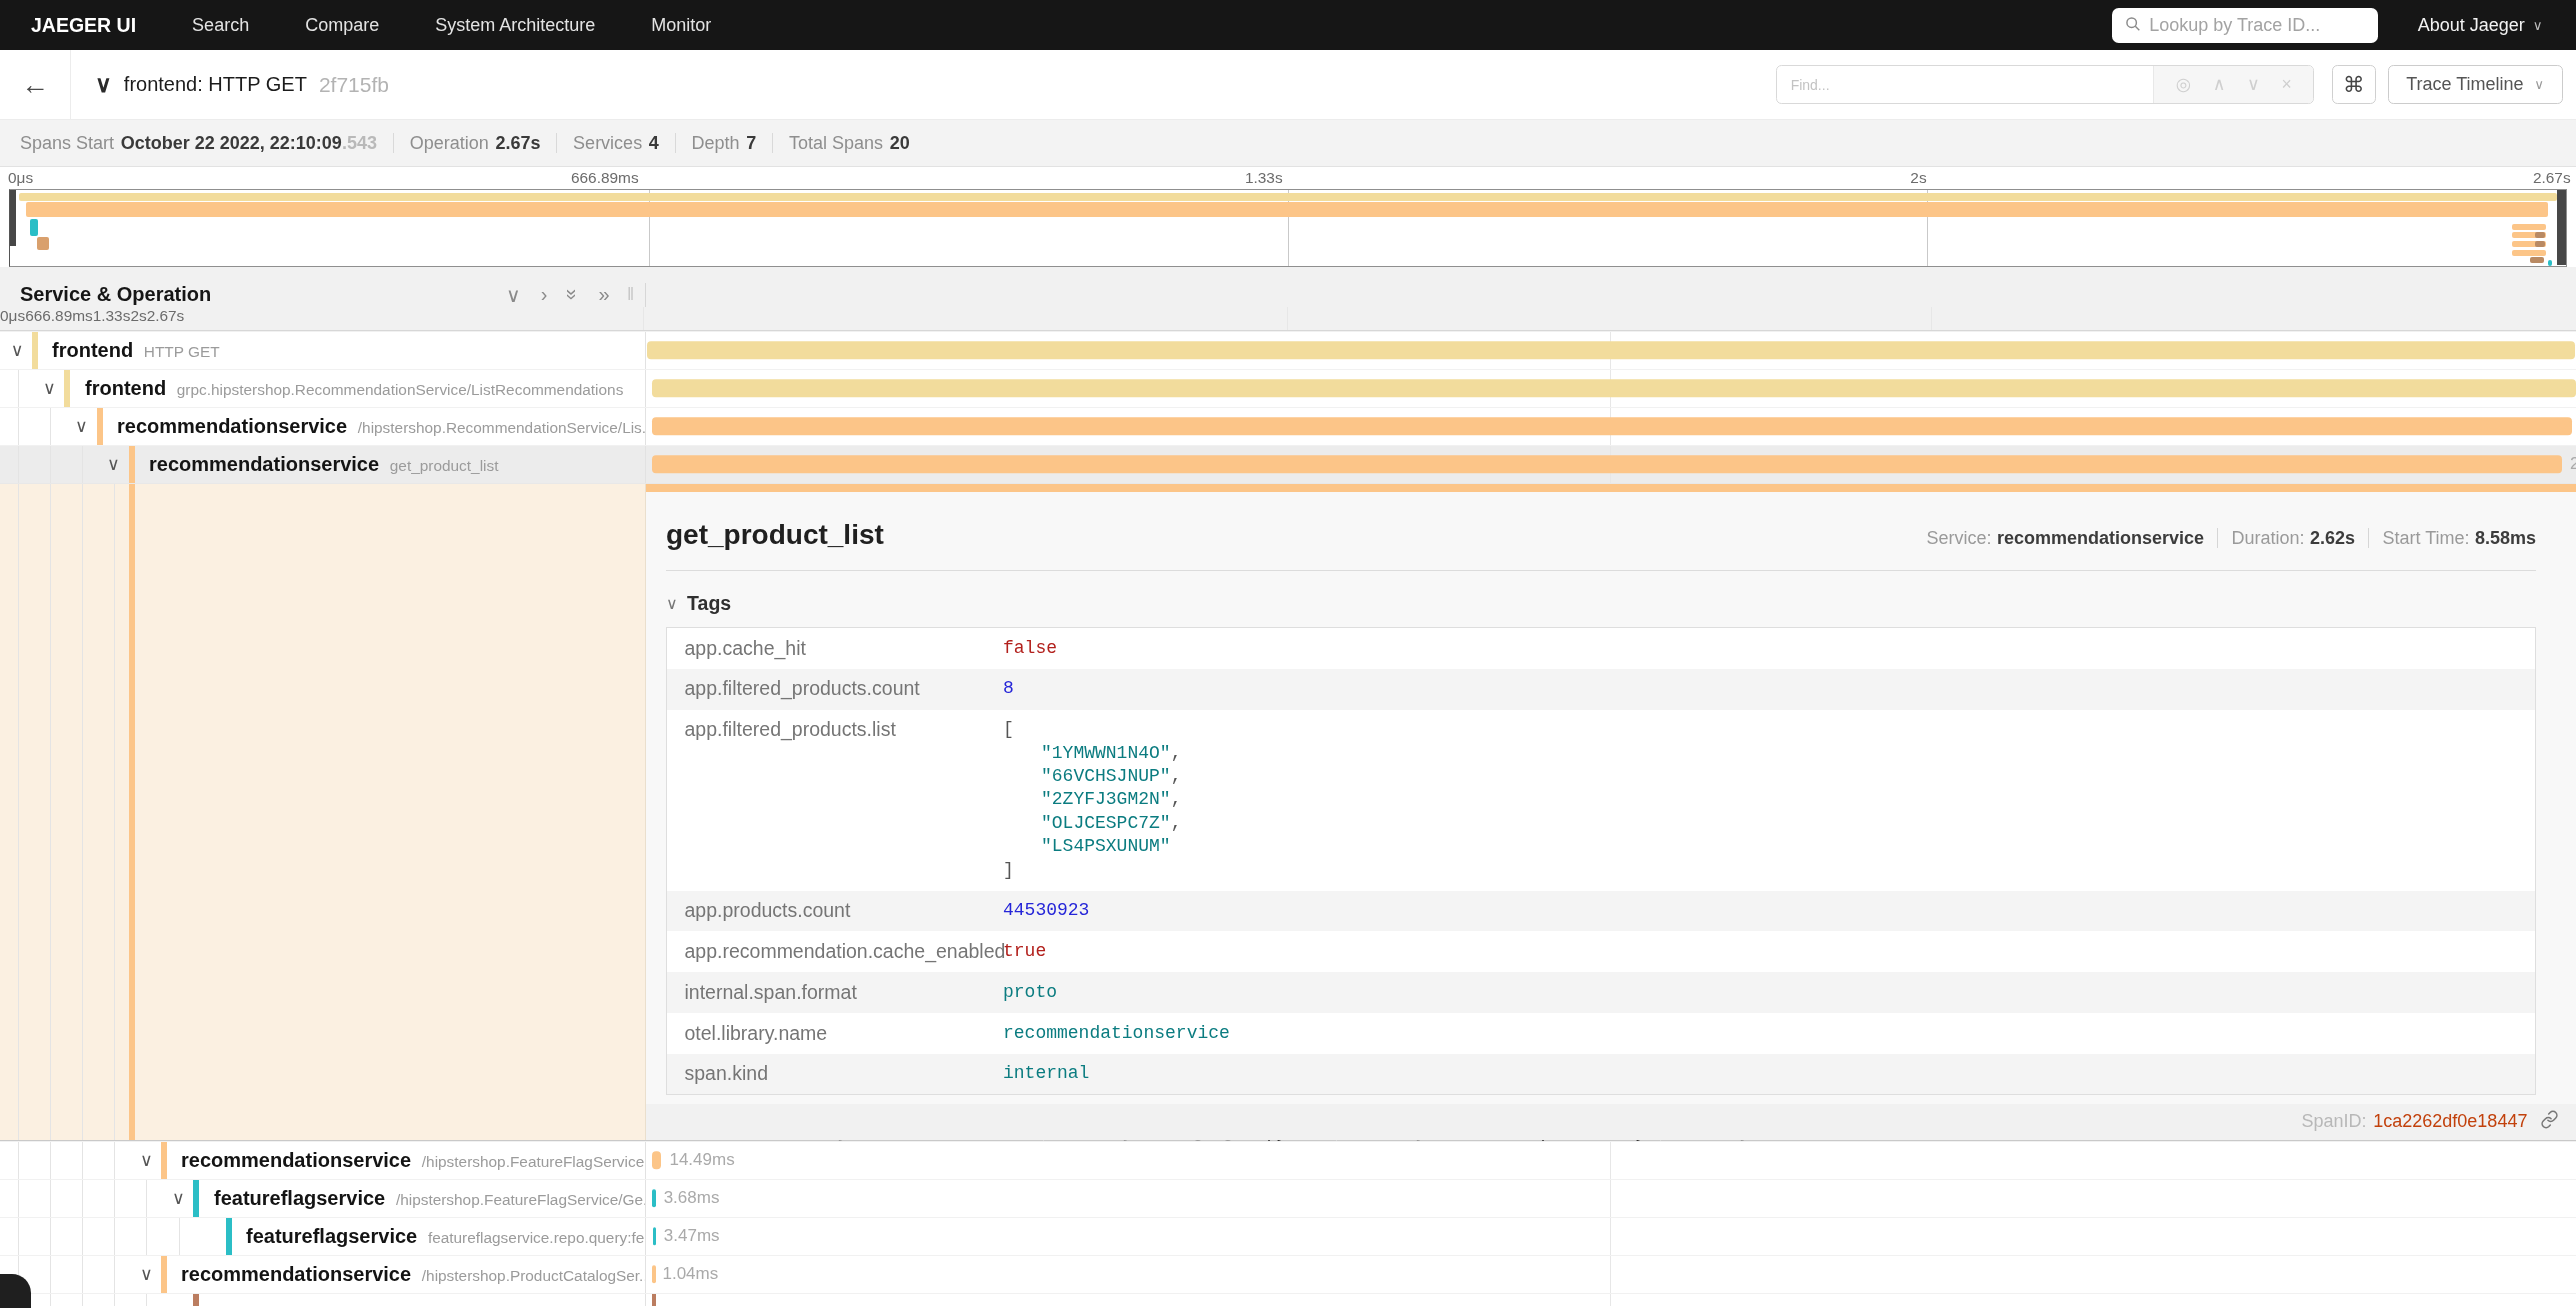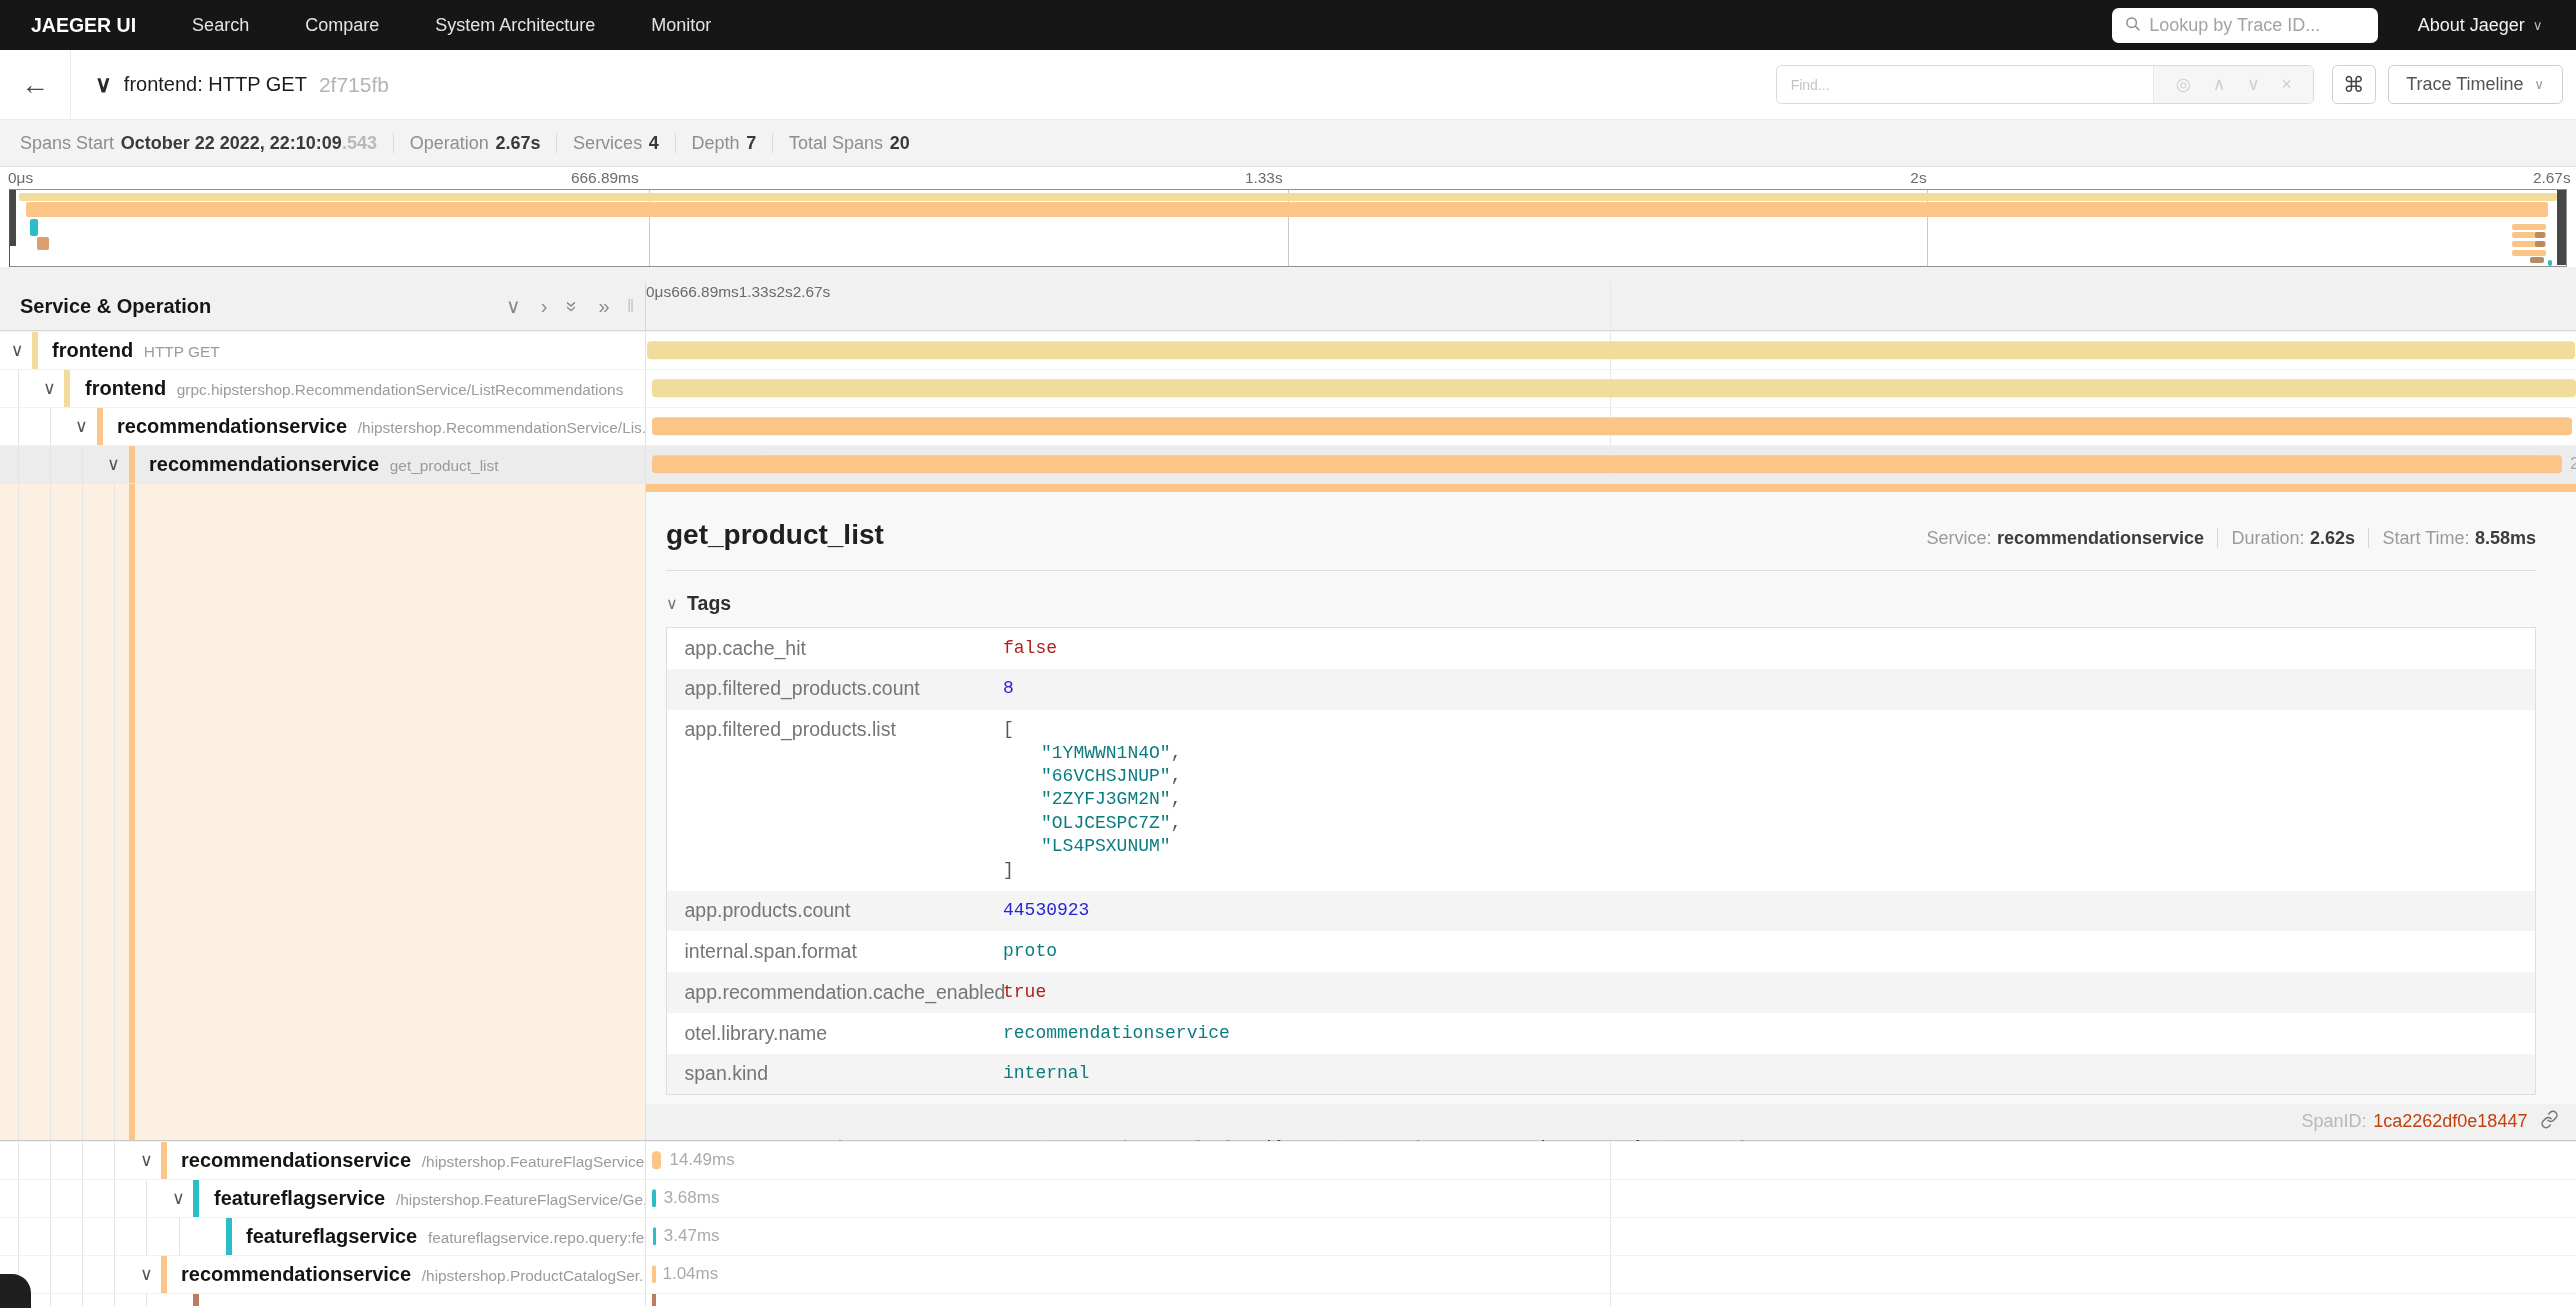--- a/index.html
+++ b/index.html
@@ -48,21 +48,21 @@
   .mini-labels { position:relative; height:21.5px; background:#fff; font-size:15.4px; color:#6b6b6b; }
   .mini-labels .tick, .ruler .tick { position:absolute; top:2px; white-space:nowrap; }
   .map { position:relative; margin:0 9.4px; height:78px; background:#fff;
     border:1.3px solid #8f8f8f; border-left:1.3px solid #555; }
   .map .grid { position:absolute; top:0; bottom:0; width:0.7px; background:#c9c9c9; }
   .map .mbar { position:absolute; border-radius:2px; }
   .map .handle { position:absolute; background:#474747; z-index:3; }
 
   
   .gridhead-wrap { height:64px; background:#f1f1f1; display:flex; flex-direction:column; justify-content:flex-end; border-bottom:0.7px solid #d7d7d7; }
-  .gridhead { height:47px; display:flex; }
+  .gridhead { height:47px; display:flex;flex-direction:column; }
   .gh-left { width:646px; border-right:0.7px solid #d7d7d7; display:flex; align-items:center; padding:0 9.4px 0 20px; }
   .gh-title { font-size:20px; font-weight:bold; color:#161616; }
   .gh-icons { margin-left:auto; display:flex; align-items:center; gap:20px; color:#8a8a8a; font-size:20px; }
   .gh-icons .dbl-down { display:inline-block; transform:rotate(90deg); }
   .gh-resizer { color:#c6c6c6; font-size:17.5px; margin-left:17.5px; letter-spacing:1.3px; }
   .gh-right { flex:1; position:relative; font-size:15.4px; color:#6b6b6b; }
 
   .gridlines { background-image: linear-gradient(to right,
       transparent calc(25% - 0.7px), #e7e7e7 calc(25% - 0.7px), #e7e7e7 25%, transparent 25%,
       transparent calc(50% - 0.7px), #e7e7e7 calc(50% - 0.7px), #e7e7e7 50%, transparent 50%,
@@ -331,26 +331,26 @@
               <div class="item"><span class="v-string">"OLJCESPC7Z"</span><span class="v-punct">,</span></div>
               <div class="item"><span class="v-string">"LS4PSXUNUM"</span></div>
               <div><span class="v-punct">]</span></div>
             </div>
           </div>
           <div class="kv-row">
             <div class="kv-key">app.products.count</div>
             <div class="kv-val v-number">44530923</div>
           </div>
           <div class="kv-row">
+            <div class="kv-key">app.recommendation.cache_enabled</div>
+            <div class="kv-val v-bool">true</div>
+          </div>
+          <div class="kv-row">
             <div class="kv-key">internal.span.format</div>
             <div class="kv-val v-string">proto</div>
-          </div>
-          <div class="kv-row">
-            <div class="kv-key">app.recommendation.cache_enabled</div>
-            <div class="kv-val v-bool">true</div>
           </div>
           <div class="kv-row">
             <div class="kv-key">otel.library.name</div>
             <div class="kv-val v-string">recommendationservice</div>
           </div>
           <div class="kv-row">
             <div class="kv-key">span.kind</div>
             <div class="kv-val v-string">internal</div>
           </div>
         </div>

